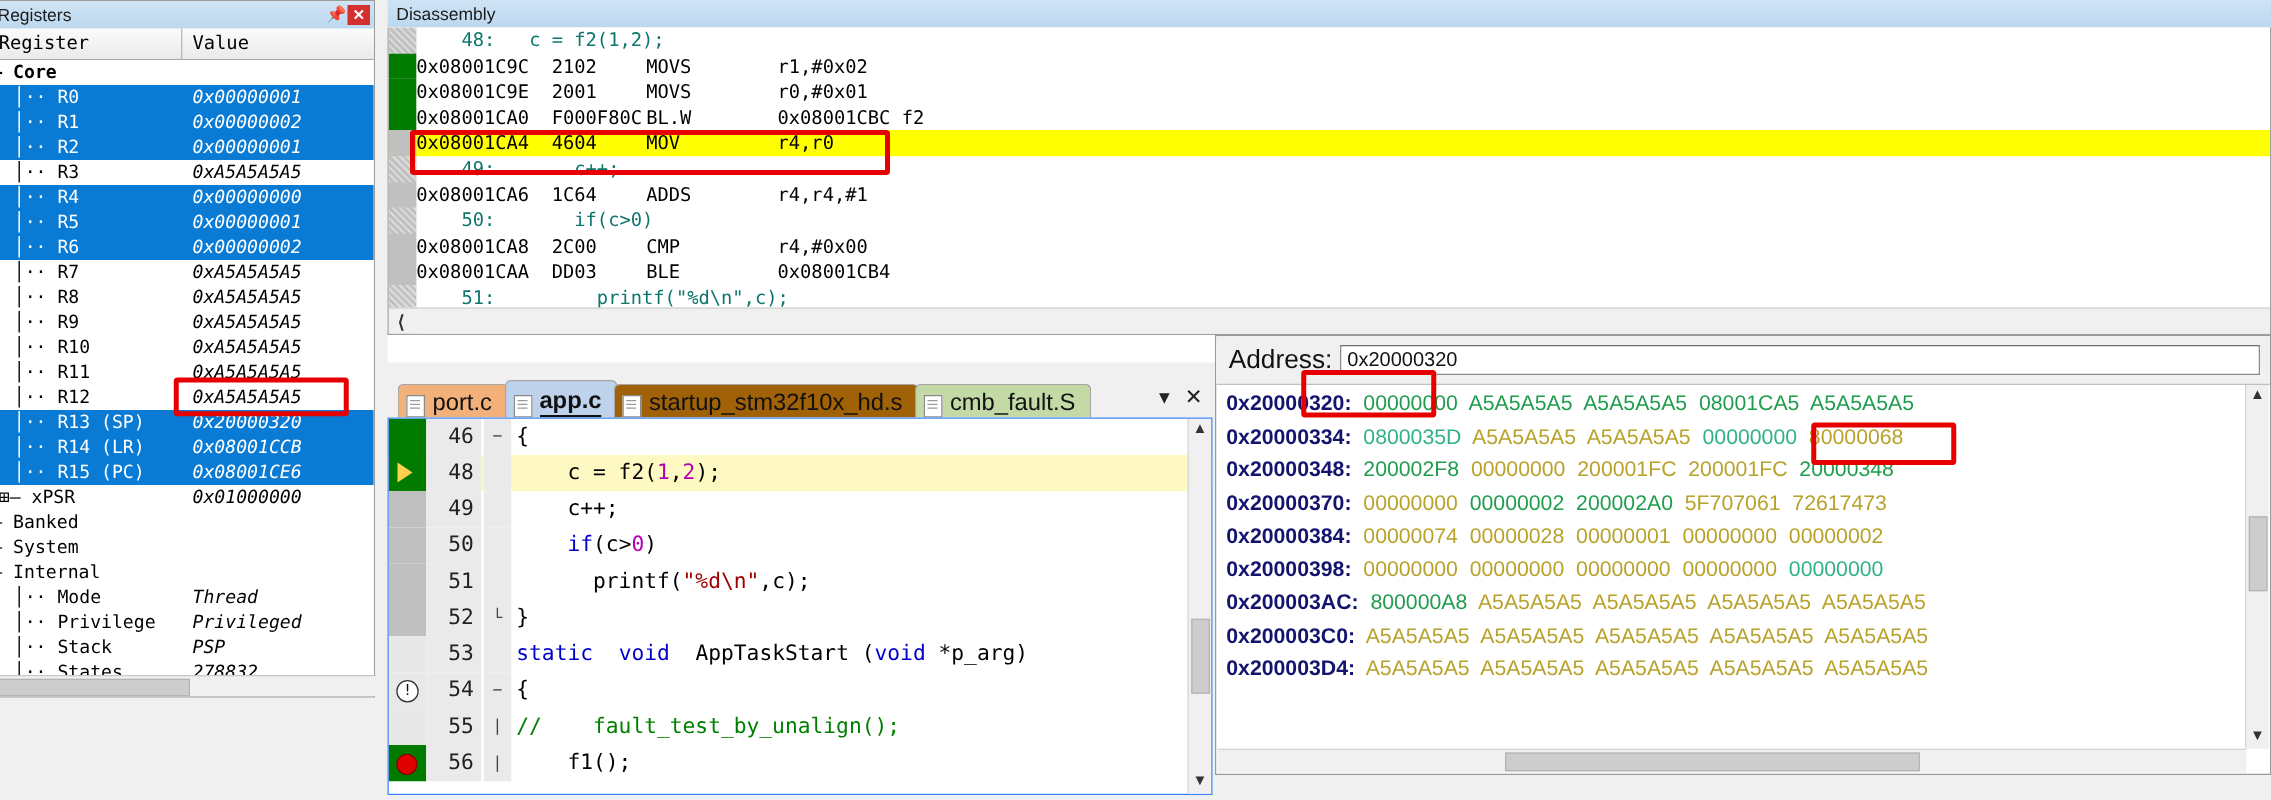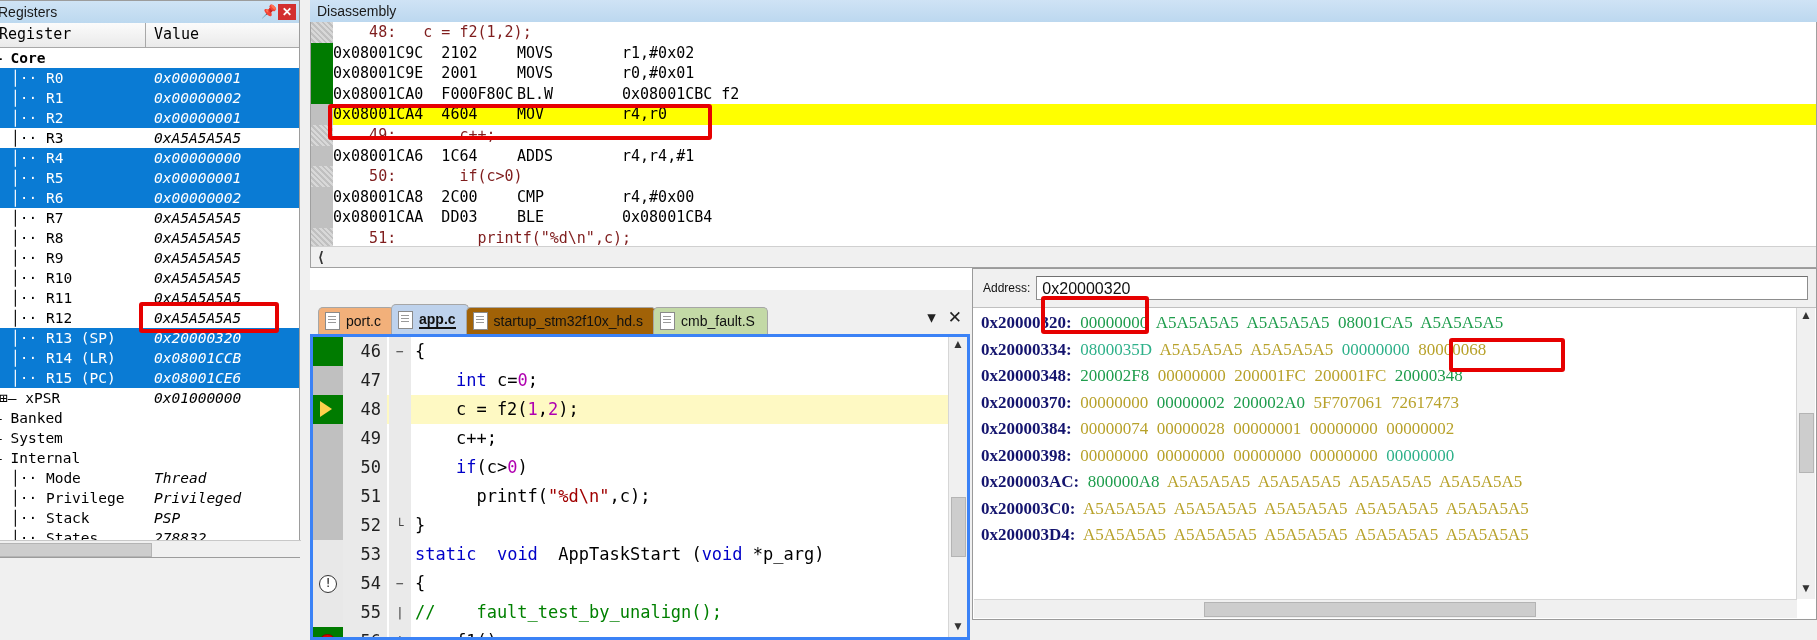--- a/index.html
+++ b/index.html
@@ -35,46 +35,46 @@
   .reg-row.sel .rname, .reg-row.sel .rval{color:#fff;}
   #registers .hscroll{position:absolute;left:0;bottom:0;width:310px;height:16px;background:#f0f0f0;border-top:1px solid #c8c8c8;}
   #registers .hscroll .thumb{position:absolute;left:1px;top:2px;width:158px;height:12px;background:#cdcdcd;border:1px solid #b4b4b4;}
 
   
   #disasm{left:310px;top:0;width:1507px;height:290px;background:#fff;}
   #disasm .dis-client{position:relative;height:245px;background:#fff;border:1px solid #a0a0a0;border-top:none;overflow:hidden;}
   #disasm .gutter{position:absolute;left:0;top:0;width:22px;height:100%;background:#c8c8c8;}
   .dis-row{position:relative;height:20.6px;line-height:20.6px;white-space:pre;
     font-family:"DejaVu Sans Mono",monospace;font-size:15px;padding-left:22px;color:#000;}
-  .dis-row.src{color:#7f1d1d;}
+  .dis-row.src{color:#0f766e;}
   .dis-row.cur{background:#ffff00;}
   .dis-mark{position:absolute;left:0;top:0;width:22px;height:100%;}
   .mark-green{background:#007b00;}
   .mark-grey{background:#c0c0c0;}
   .mark-hatch{background:repeating-linear-gradient(45deg,#d8d8d8 0 2px,#c0c0c0 2px 4px);}
   .dis-col-addr{display:inline-block;width:184px;}
   .dis-col-op{display:inline-block;width:105px;}
   #disasm .hscroll{position:absolute;left:0;bottom:0;width:100%;height:20px;background:#f0f0f0;border-top:1px solid #d0d0d0;display:flex;align-items:center;}
   #disasm .hscroll .arrow{width:20px;text-align:center;font-size:14px;color:#333;font-weight:bold;}
 
   
   #editor{left:310px;top:300px;width:660px;height:340px;background:#f0f0f0;}
   #editor .tabstrip{height:34px;position:relative;background:#f0f0f0;display:flex;align-items:flex-end;padding-left:8px;}
   .etab{
-    position:relative;height:27px;display:flex;align-items:center;padding:0 12px 0 6px;
+    position:relative;height:27px;display:flex;align-items:flex-end;padding:0 12px 0 6px;
     border:1px solid #a6a6a6;border-bottom:none;border-radius:5px 5px 0 0;margin-right:-3px;
-    font-size:14px;color:#111;box-sizing:border-box;
+    font-size:19px;color:#111;box-sizing:border-box;
   }
   .etab .fileicon{width:13px;height:16px;background:#fff;border:1px solid #8a8a8a;position:relative;margin-right:6px;flex:none;}
   .etab .fileicon:after{content:"";position:absolute;left:2px;top:3px;width:8px;height:1px;box-shadow:0 3px 0 #9a9a9a,0 6px 0 #9a9a9a;background:#9a9a9a;}
   .etab.active{height:30px;}
   .etab .lbl{white-space:nowrap;}
   .etab.active .lbl{border-bottom:2px solid #111;font-weight:bold;}
   .tabctl{position:absolute;right:8px;bottom:6px;display:flex;gap:12px;align-items:center;font-size:17px;color:#222;}
-  #editor .ed-client{position:relative;height:300px;border:3px solid #3b82f6;background:#fff;overflow:hidden;}
+  #editor .ed-client{position:relative;height:300px;border:1px solid #3b82f6;background:#fff;overflow:hidden;}
   .ed-row{position:relative;height:29px;line-height:29px;white-space:pre;font-family:"DejaVu Sans Mono",monospace;font-size:17px;}
   .ed-row.hl{background:#fef9c3;}
   .ed-bar{position:absolute;left:0;top:0;width:30px;height:100%;}
   .bar-green{background:#007b00;}
   .bar-grey{background:#c0c0c0;}
   .bar-lgrey{background:#e8e8e8;}
   .ed-num{position:absolute;left:30px;top:0;width:44px;height:100%;background:#eaeaea;text-align:right;padding-right:6px;box-sizing:border-box;color:#222;font-size:17px;}
   .ed-fold{position:absolute;left:76px;top:0;width:22px;height:100%;background:#eaeaea;color:#444;font-size:13px;text-align:center;}
   .ed-code{position:absolute;left:98px;top:0;right:0;height:100%;padding-left:4px;color:#000;}
   .k{color:#0000c8;} .n{color:#b000b0;} .s{color:#a00000;} .c{color:#008000;} .id{color:#000;}
@@ -82,27 +82,27 @@
   .arrowmark{position:absolute;left:7px;top:6px;width:0;height:0;border-left:12px solid #ffd24d;border-top:8px solid transparent;border-bottom:8px solid transparent;}
   .infomark{position:absolute;left:6px;top:6px;width:16px;height:16px;border:1px solid #333;border-radius:50%;color:#111;font-size:12px;line-height:15px;text-align:center;background:#fff;}
   #editor .vscroll{position:absolute;right:0;top:0;width:18px;height:100%;background:#f0f0f0;border-left:1px solid #d6d6d6;}
   #editor .vscroll .va{height:18px;text-align:center;font-size:12px;color:#333;}
   #editor .vscroll .vthumb{position:absolute;left:2px;top:160px;width:13px;height:58px;background:#cdcdcd;border:1px solid #b4b4b4;}
 
   
   #memory{left:972px;top:268px;width:845px;height:372px;background:#f0f0f0;}
   #memory .mem-client{position:relative;height:350px;border:1px solid #9a9a9a;background:#fff;}
   #memory .addrbar{height:38px;display:flex;align-items:center;padding-left:10px;background:#f0f0f0;border-bottom:1px solid #c0c0c0;}
-  #memory .addrbar .albl{font-size:12px;color:#111;margin-right:6px;}
+  #memory .addrbar .albl{font-size:21px;color:#111;margin-right:6px;}
   #memory .addrfield{
     flex:1;height:24px;margin-right:8px;background:#fff;border:1px solid #8d8d8d;border-top-color:#707070;
     font-family:"Liberation Sans",sans-serif;font-size:16px;color:#111;line-height:23px;padding-left:5px;box-sizing:border-box;
   }
   .mem-rows{position:relative;padding-top:2px;}
-  .mem-row{height:26.5px;line-height:26.5px;white-space:pre;font-family:Liberation Serif, serif;font-size:17px;padding-left:8px;}
+  .mem-row{height:26.5px;line-height:26.5px;white-space:pre;font-family:Liberation Sans, sans-serif;font-size:17px;padding-left:8px;}
   .m-addr{color:#14146e;font-weight:bold;}
   .m-g0{color:#1f9d4d;} .m-g1{color:#b8a22b;} .m-g2{color:#2fb18a;}
   #memory .vscroll{position:absolute;right:1px;top:39px;width:18px;bottom:20px;background:#f0f0f0;border-left:1px solid #d6d6d6;}
   #memory .vscroll .va{height:18px;text-align:center;font-size:12px;color:#333;}
   #memory .vscroll .vthumb{position:absolute;left:2px;top:105px;width:13px;height:58px;background:#cdcdcd;border:1px solid #b4b4b4;}
   #memory .hscroll{position:absolute;left:1px;right:19px;bottom:1px;height:18px;background:#f0f0f0;border-top:1px solid #d6d6d6;}
   #memory .hscroll .hthumb{position:absolute;left:230px;width:330px;top:2px;height:13px;background:#cdcdcd;border:1px solid #b4b4b4;}
 
   
   .redbox{position:absolute;border:4px solid #e60000;border-radius:3px;pointer-events:none;}
@@ -199,21 +199,20 @@
           <span class="lbl">cmb_fault.S</span>
         </div>
         <div class="tabctl">
         <span>▾</span>
         <span>✕</span>
       </div>
     </div>
     <div class="ed-client">
       <div id="ed-rows">
           <div class="ed-row"><div class="ed-bar bar-green"></div><div class="ed-num">46</div><div class="ed-fold">−</div><div class="ed-code"><span class="id">{</span></div></div>
-          <div class="ed-row"><div class="ed-bar bar-grey"></div><div class="ed-num">47</div><div class="ed-fold"></div><div class="ed-code"><span class="id">    </span><span class="k">int</span><span class="id"> c=</span><span class="n">0</span><span class="id">;</span></div></div>
           <div class="ed-row hl"><div class="ed-bar bar-green"><span class="arrowmark"></span></div><div class="ed-num">48</div><div class="ed-fold"></div><div class="ed-code"><span class="id">    c = f2(</span><span class="n">1</span><span class="id">,</span><span class="n">2</span><span class="id">);</span></div></div>
           <div class="ed-row"><div class="ed-bar bar-grey"></div><div class="ed-num">49</div><div class="ed-fold"></div><div class="ed-code"><span class="id">    c++;</span></div></div>
           <div class="ed-row"><div class="ed-bar bar-grey"></div><div class="ed-num">50</div><div class="ed-fold"></div><div class="ed-code"><span class="id">    </span><span class="k">if</span><span class="id">(c&gt;</span><span class="n">0</span><span class="id">)</span></div></div>
           <div class="ed-row"><div class="ed-bar bar-grey"></div><div class="ed-num">51</div><div class="ed-fold"></div><div class="ed-code"><span class="id">      printf(</span><span class="s">"%d\n"</span><span class="id">,c);</span></div></div>
           <div class="ed-row"><div class="ed-bar bar-grey"></div><div class="ed-num">52</div><div class="ed-fold">└</div><div class="ed-code"><span class="id">}</span></div></div>
           <div class="ed-row"><div class="ed-bar bar-lgrey"></div><div class="ed-num">53</div><div class="ed-fold"></div><div class="ed-code"><span class="k">static</span><span class="id">  </span><span class="k">void</span><span class="id">  AppTaskStart (</span><span class="k">void</span><span class="id"> *p_arg)</span></div></div>
           <div class="ed-row"><div class="ed-bar bar-lgrey"><span class="infomark">!</span></div><div class="ed-num">54</div><div class="ed-fold">−</div><div class="ed-code"><span class="id">{</span></div></div>
           <div class="ed-row"><div class="ed-bar bar-lgrey"></div><div class="ed-num">55</div><div class="ed-fold">|</div><div class="ed-code"><span class="c">//    fault_test_by_unalign();</span></div></div>
           <div class="ed-row"><div class="ed-bar bar-green"><span class="bpt"></span></div><div class="ed-num">56</div><div class="ed-fold">|</div><div class="ed-code"><span class="id">    f1();</span></div></div>
         </div>

